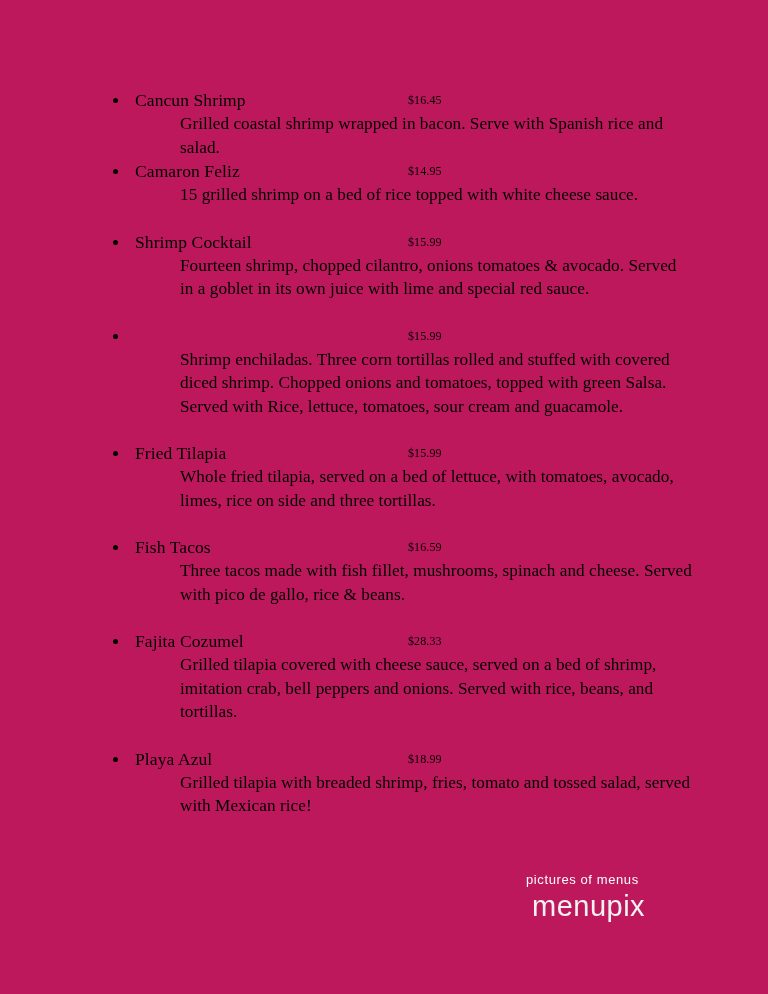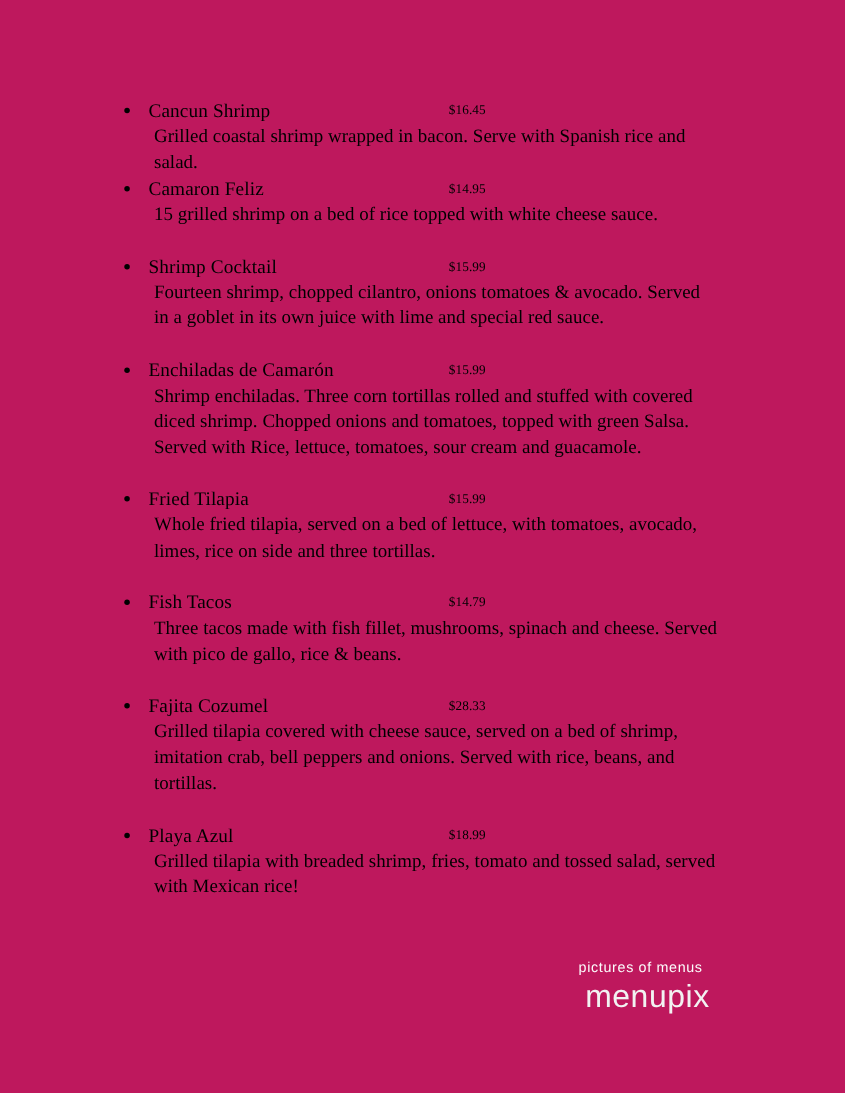--- a/index.html
+++ b/index.html
@@ -67,21 +67,21 @@
 
   .item-price {
     position: absolute;
     left: 300px;
     top: 0;
     font-size: 12px;
     letter-spacing: 0.1px;
   }
 
   .item-desc {
-    margin-left: 32px;
+    margin-left: 72px;
     width: 512px;
     font-size: 17.2px;
     line-height: 23.5px;
     letter-spacing: 0.05px;
     text-align: left;
   }
 
   
   #watermark {
     position: absolute;
@@ -139,38 +139,37 @@
         <div class="item-head">
           <span class="bullet"></span>
           <span class="item-name">Shrimp Cocktail</span>
           <span class="item-price">$15.99</span>
         </div>
         <div class="item-desc">Fourteen shrimp, chopped cilantro, onions tomatoes &amp; avocado. Served in a goblet in its own juice with lime and special red sauce.</div>
       </div>
       <div class="menu-item gap-before">
         <div class="item-head">
           <span class="bullet"></span>
-          <span class="item-name">Enchiladas de Camarón</span>
           <span class="item-price">$15.99</span>
         </div>
         <div class="item-desc">Shrimp enchiladas. Three corn tortillas rolled and stuffed with covered diced shrimp. Chopped onions and tomatoes, topped with green Salsa. Served with Rice, lettuce, tomatoes, sour cream and guacamole.</div>
       </div>
       <div class="menu-item gap-before">
         <div class="item-head">
           <span class="bullet"></span>
           <span class="item-name">Fried Tilapia</span>
           <span class="item-price">$15.99</span>
         </div>
         <div class="item-desc">Whole fried tilapia, served on a bed of lettuce, with tomatoes, avocado, limes, rice on side and three tortillas.</div>
       </div>
       <div class="menu-item gap-before">
         <div class="item-head">
           <span class="bullet"></span>
           <span class="item-name">Fish Tacos</span>
-          <span class="item-price">$14.79</span>
+          <span class="item-price">$16.59</span>
         </div>
         <div class="item-desc">Three tacos made with fish fillet, mushrooms, spinach and cheese. Served with pico de gallo, rice &amp; beans.</div>
       </div>
       <div class="menu-item gap-before">
         <div class="item-head">
           <span class="bullet"></span>
           <span class="item-name">Fajita Cozumel</span>
           <span class="item-price">$28.33</span>
         </div>
         <div class="item-desc">Grilled tilapia covered with cheese sauce, served on a bed of shrimp, imitation crab, bell peppers and onions. Served with rice, beans, and tortillas.</div>

